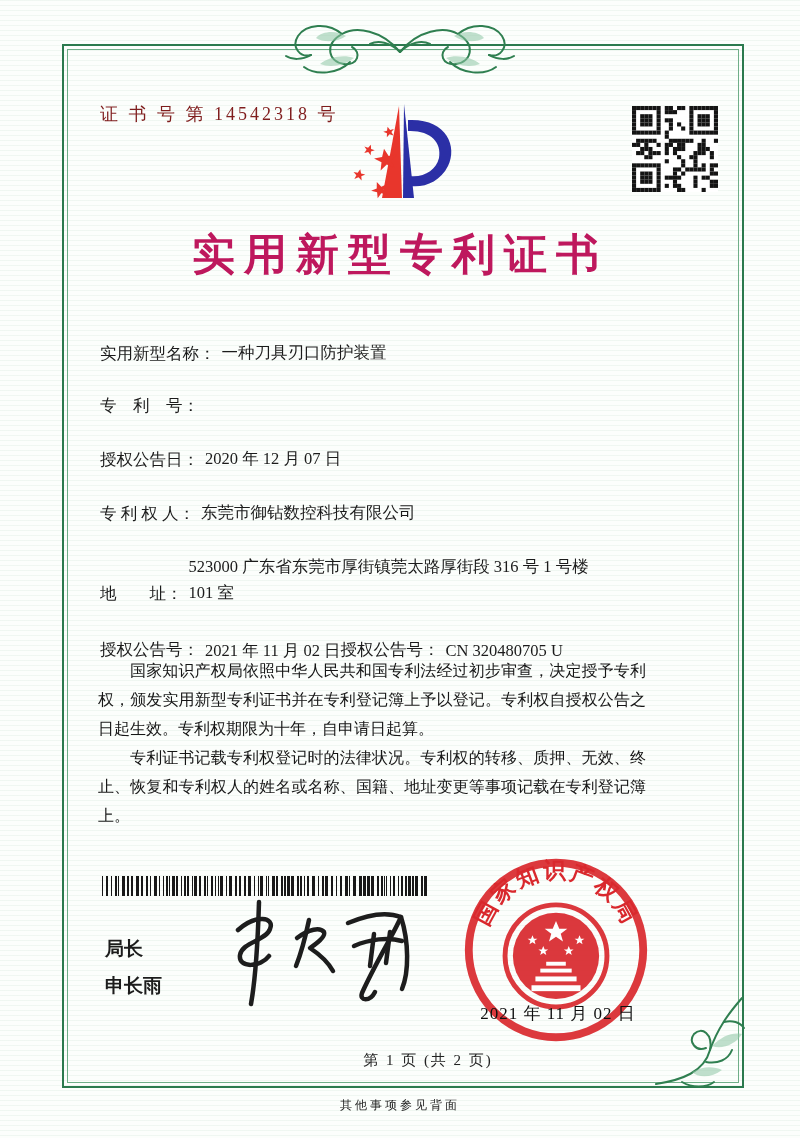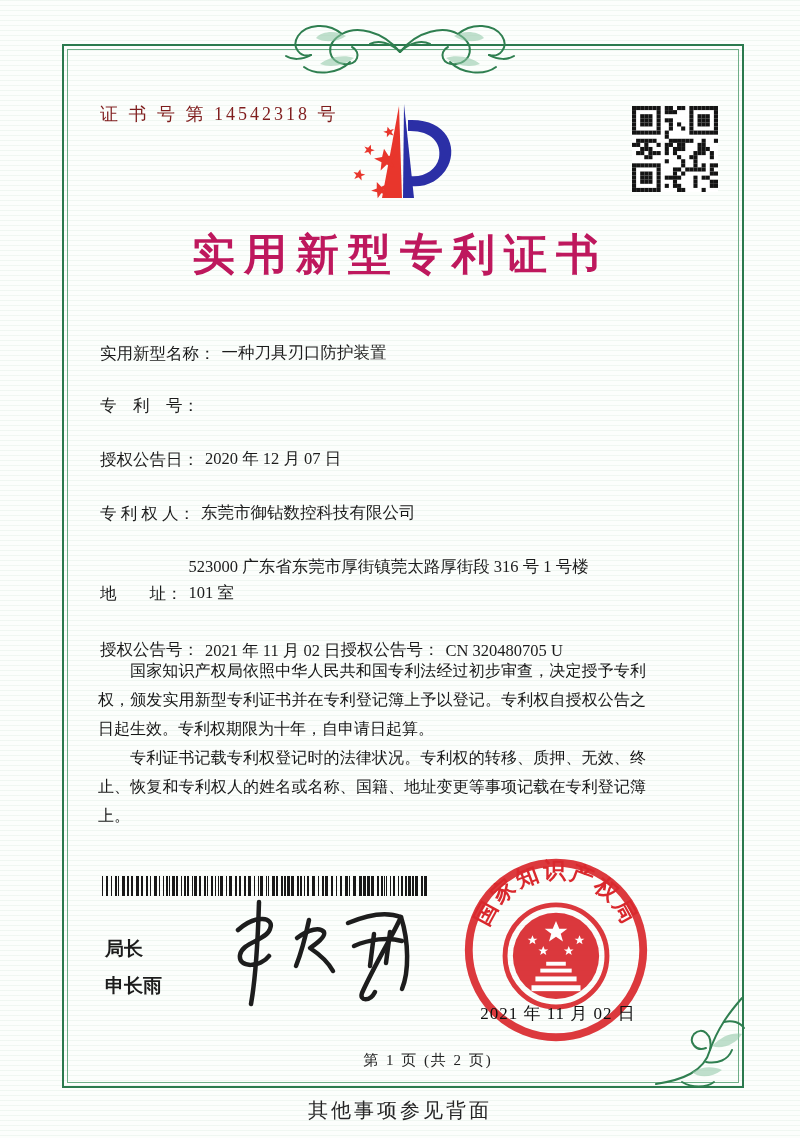--- a/index.html
+++ b/index.html
@@ -36,21 +36,21 @@
   .paras p{margin:0;text-indent:2em;}
   .barcode{position:absolute;left:100px;top:876px;}
   .director{position:absolute;left:105px;top:930px;font-size:19px;line-height:37px;color:#1c1c1c;font-weight:bold;}
   .signature{position:absolute;left:212px;top:892px;}
   .seal{position:absolute;left:458px;top:852px;}
   .seal-date{position:absolute;left:468px;top:1002px;width:180px;text-align:center;
     font-size:17px;color:#101010;letter-spacing:1px;}
   .page-ind{position:absolute;left:0;top:1051px;width:100%;text-align:center;
     font-size:15px;letter-spacing:2px;color:#222;padding-left:28px;}
   .back-note{position:absolute;left:0;top:1097px;width:100%;text-align:center;
-    font-size:20px;letter-spacing:3px;color:#242424;}
+    font-size:12px;letter-spacing:3px;color:#242424;}
 </style>
 </head>
 <body>
 
 <div class="page">
 
   <div class="frame">
     <div class="frame-inner"></div>
   </div>
 

